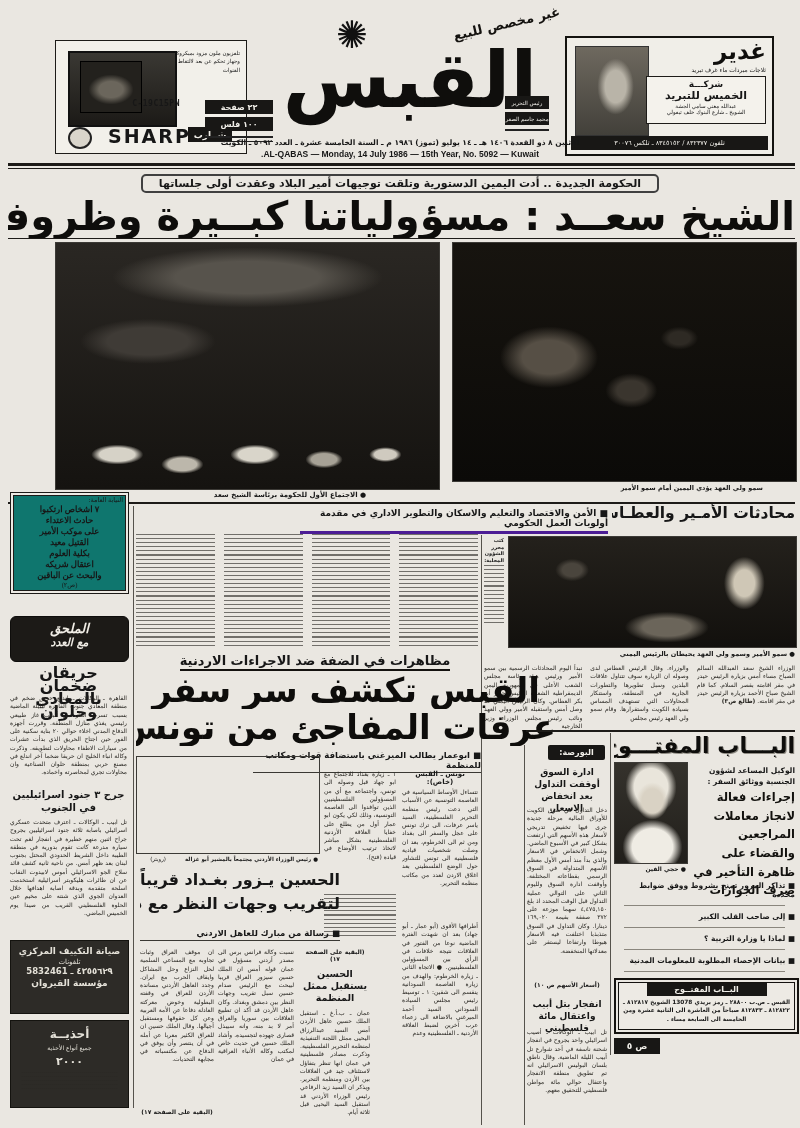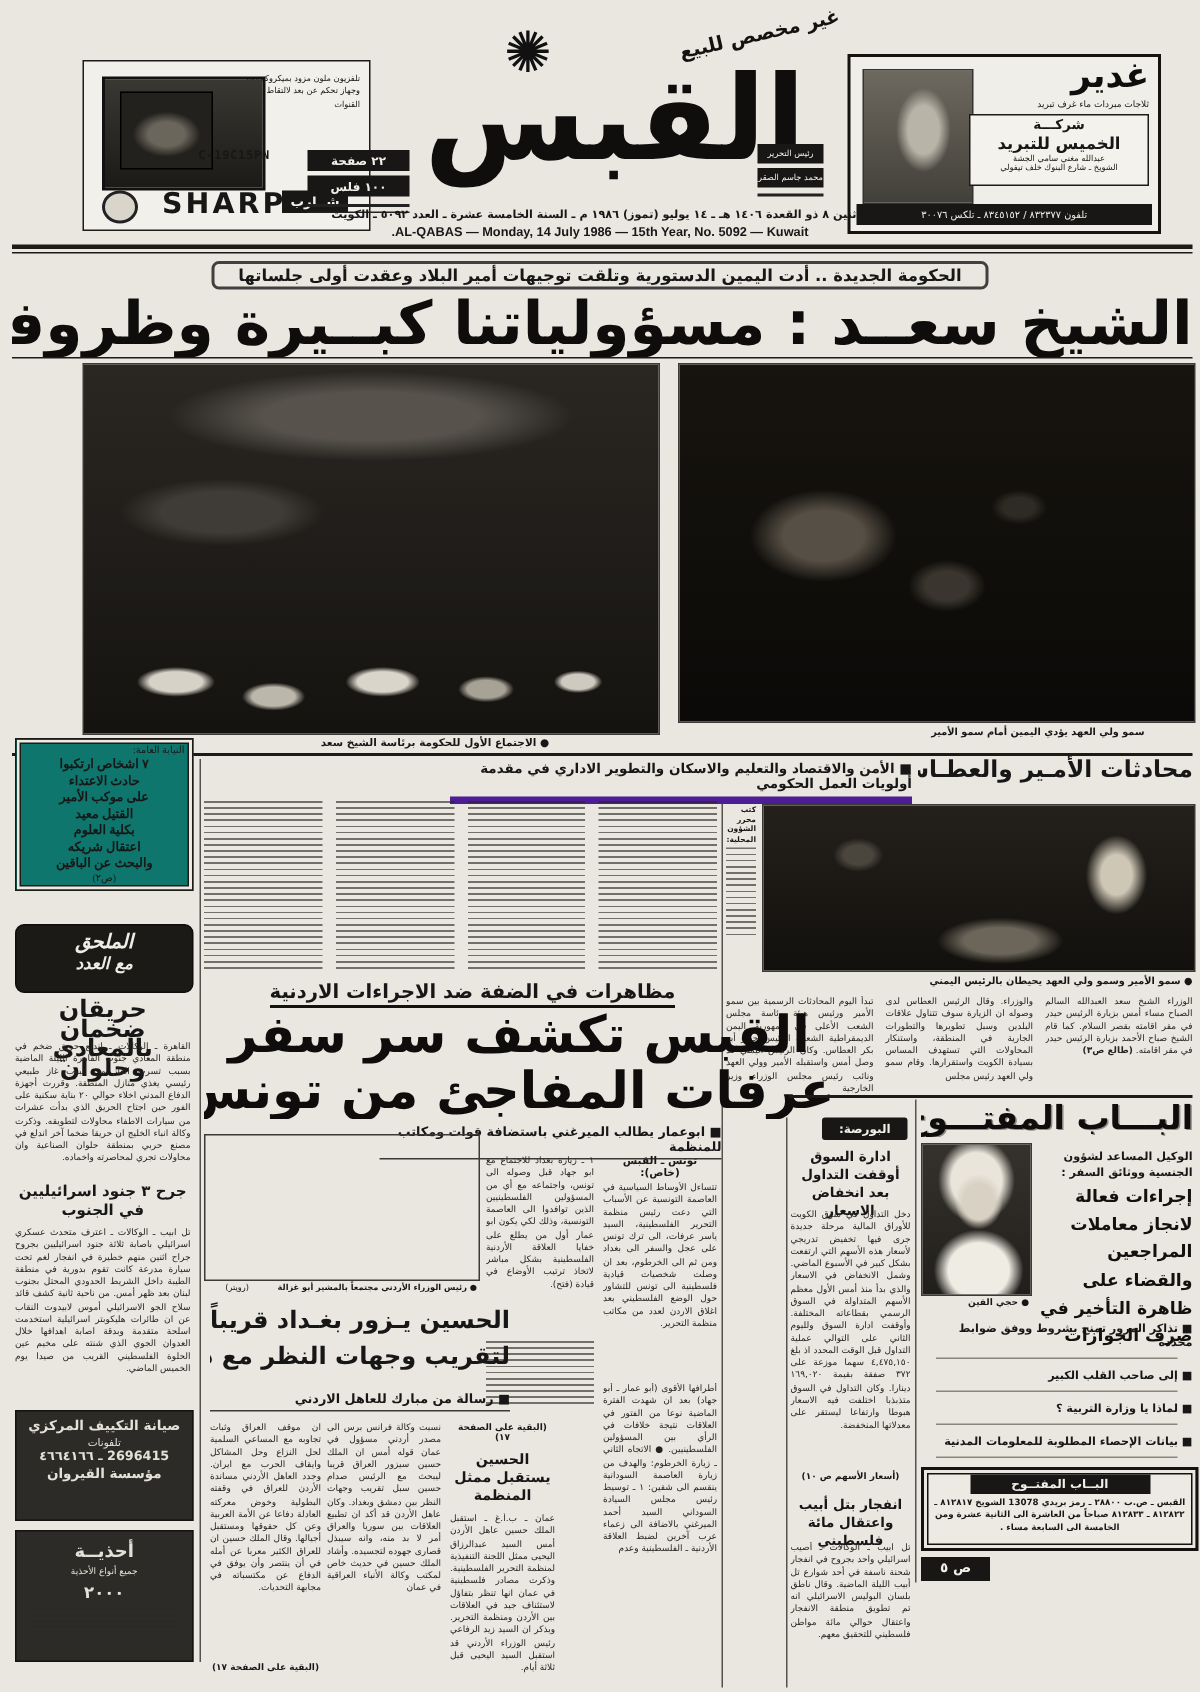--- a/index.html
+++ b/index.html
@@ -136,32 +136,32 @@
 
   <div class="abs c b" style="left:10px;top:666px;width:117px;font-size:16px;line-height:13px;">حريقان ضخمان بالمعادي وحلوان</div>
   <div class="abs body-txt j" style="left:10px;top:694px;width:117px;height:88px;">القاهرة ـ الوكالات ـ اندلع حريق ضخم في منطقة المعادي جنوب القاهرة الليلة الماضية بسبب تسرب الغاز من أنبوب غاز طبيعي رئيسي يغذي منازل المنطقة. وقررت أجهزة الدفاع المدني اخلاء حوالي ٢٠ بناية سكنية على الفور حين اجتاح الحريق الذي بدأت عشرات من سيارات الاطفاء محاولات لتطويقه. وذكرت وكالة انباء الخليج ان حريقا ضخما آخر اندلع في مصنع حربي بمنطقة حلوان الصناعية وان محاولات تجري لمحاصرته واخماده.</div>
 
   <div class="abs c b" style="left:10px;top:788px;width:117px;font-size:10px;line-height:13px;">جرح ٣ جنود اسرائيليين في الجنوب</div>
   <div class="abs body-txt j" style="left:10px;top:818px;width:117px;height:112px;">تل ابيب ـ الوكالات ـ اعترف متحدث عسكري اسرائيلي باصابة ثلاثة جنود اسرائيليين بجروح جراح اثنين منهم خطيرة في انفجار لغم تحت سيارة مدرعة كانت تقوم بدورية في منطقة الطيبة داخل الشريط الحدودي المحتل بجنوب لبنان بعد ظهر أمس. من ناحية ثانية كشف قائد سلاح الجو الاسرائيلي أموس لابيدوت النقاب عن ان طائرات هليكوبتر اسرائيلية استخدمت اسلحة متقدمة وبدقة اصابة اهدافها خلال العدوان الجوي الذي شنته على مخيم عين الحلوة الفلسطيني القريب من صيدا يوم الخميس الماضي.</div>
 
   <div class="abs ad-dark c" style="left:10px;top:940px;width:117px;height:72px;">
     <div class="b" style="font-size:9px;margin-top:5px;">صيانة التكييف المركزي</div>
     <div style="font-size:7px;margin-top:2px;">تلفونات</div>
-    <div class="b" style="font-size:8.5px;">2696415 ـ ٤٦٦٤١٦٦</div>
+    <div class="b" style="font-size:8.5px;">٤٣٥٥٦٢٩ ـ 5832461</div>
     <div class="b" style="font-size:9px;margin-top:2px;">مؤسسة القيروان</div>
   </div>
 
   <div class="abs ad-dark c" style="left:10px;top:1020px;width:117px;height:86px;">
     <div class="b" style="font-size:12px;margin-top:6px;">أحذيــة</div>
     <div style="font-size:6px;margin-top:3px;">جميع أنواع الأحذية</div>
     <div class="b" style="font-size:11px;margin-top:4px;">٢٠٠٠</div>
     <div class="stripes" style="height:18px;margin:4px 10px 0 10px;opacity:.5;"></div>
   </div>
 
-  <div class="abs b r" style="left:300px;top:508px;width:308px;font-size:9px;border-bottom:5px solid #4c1d95;padding-bottom:3px;">■ الأمن والاقتصاد والتعليم والاسكان والتطوير الاداري في مقدمة أولويات العمل الحكومي</div>
+  <div class="abs b r" style="left:300px;top:508px;width:308px;font-size:9px;border-bottom:3px solid #4c1d95;padding-bottom:3px;">■ الأمن والاقتصاد والتعليم والاسكان والتطوير الاداري في مقدمة أولويات العمل الحكومي</div>
   <div class="abs" style="left:136px;top:534px;width:342px;height:112px;display:flex;gap:9px;">
     <div class="stripes" style="flex:1;"></div>
     <div class="stripes" style="flex:1;"></div>
     <div class="stripes" style="flex:1;"></div>
     <div class="stripes" style="flex:1;"></div>
   </div>
 
   <div class="abs c b nw" style="left:612px;top:504px;width:183px;font-size:15.5px;">محادثات الأمـير والعطـاس اليـوم</div>
   <div class="abs" style="left:484px;top:537px;width:20px;height:110px;">
     <div class="tiny b" style="font-size:5px;">كتب محرر الشؤون المحلية:</div>

